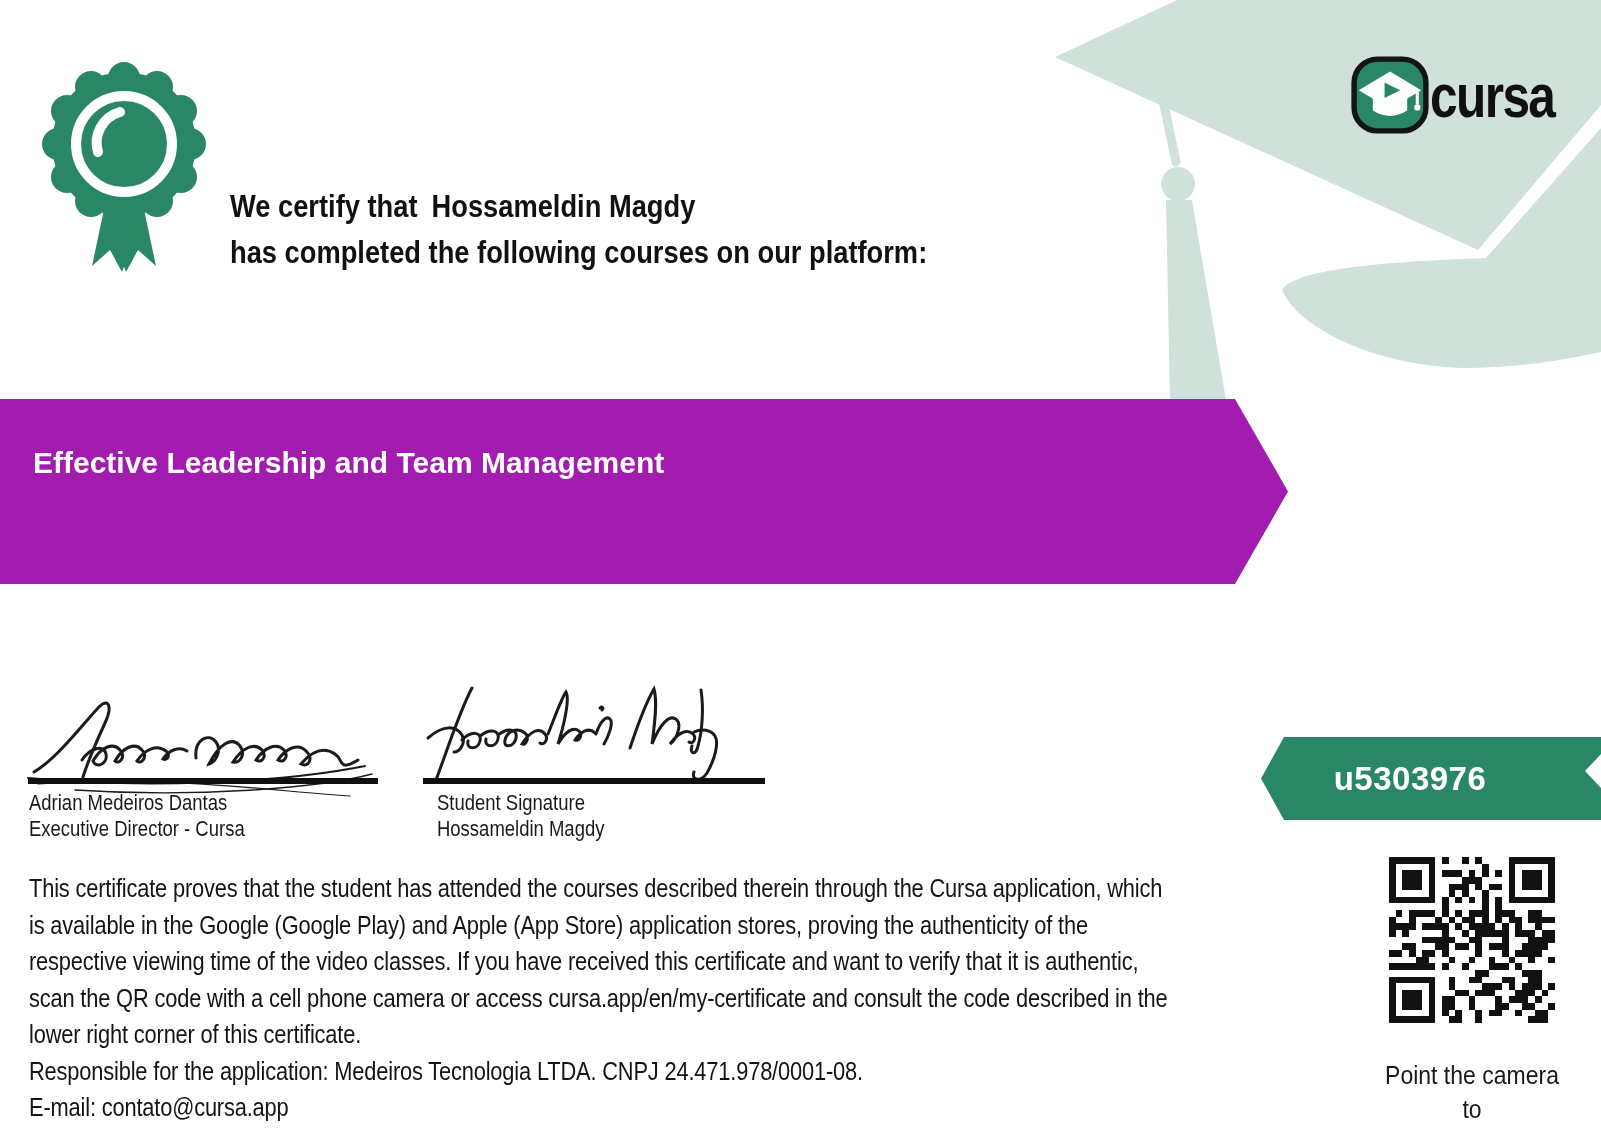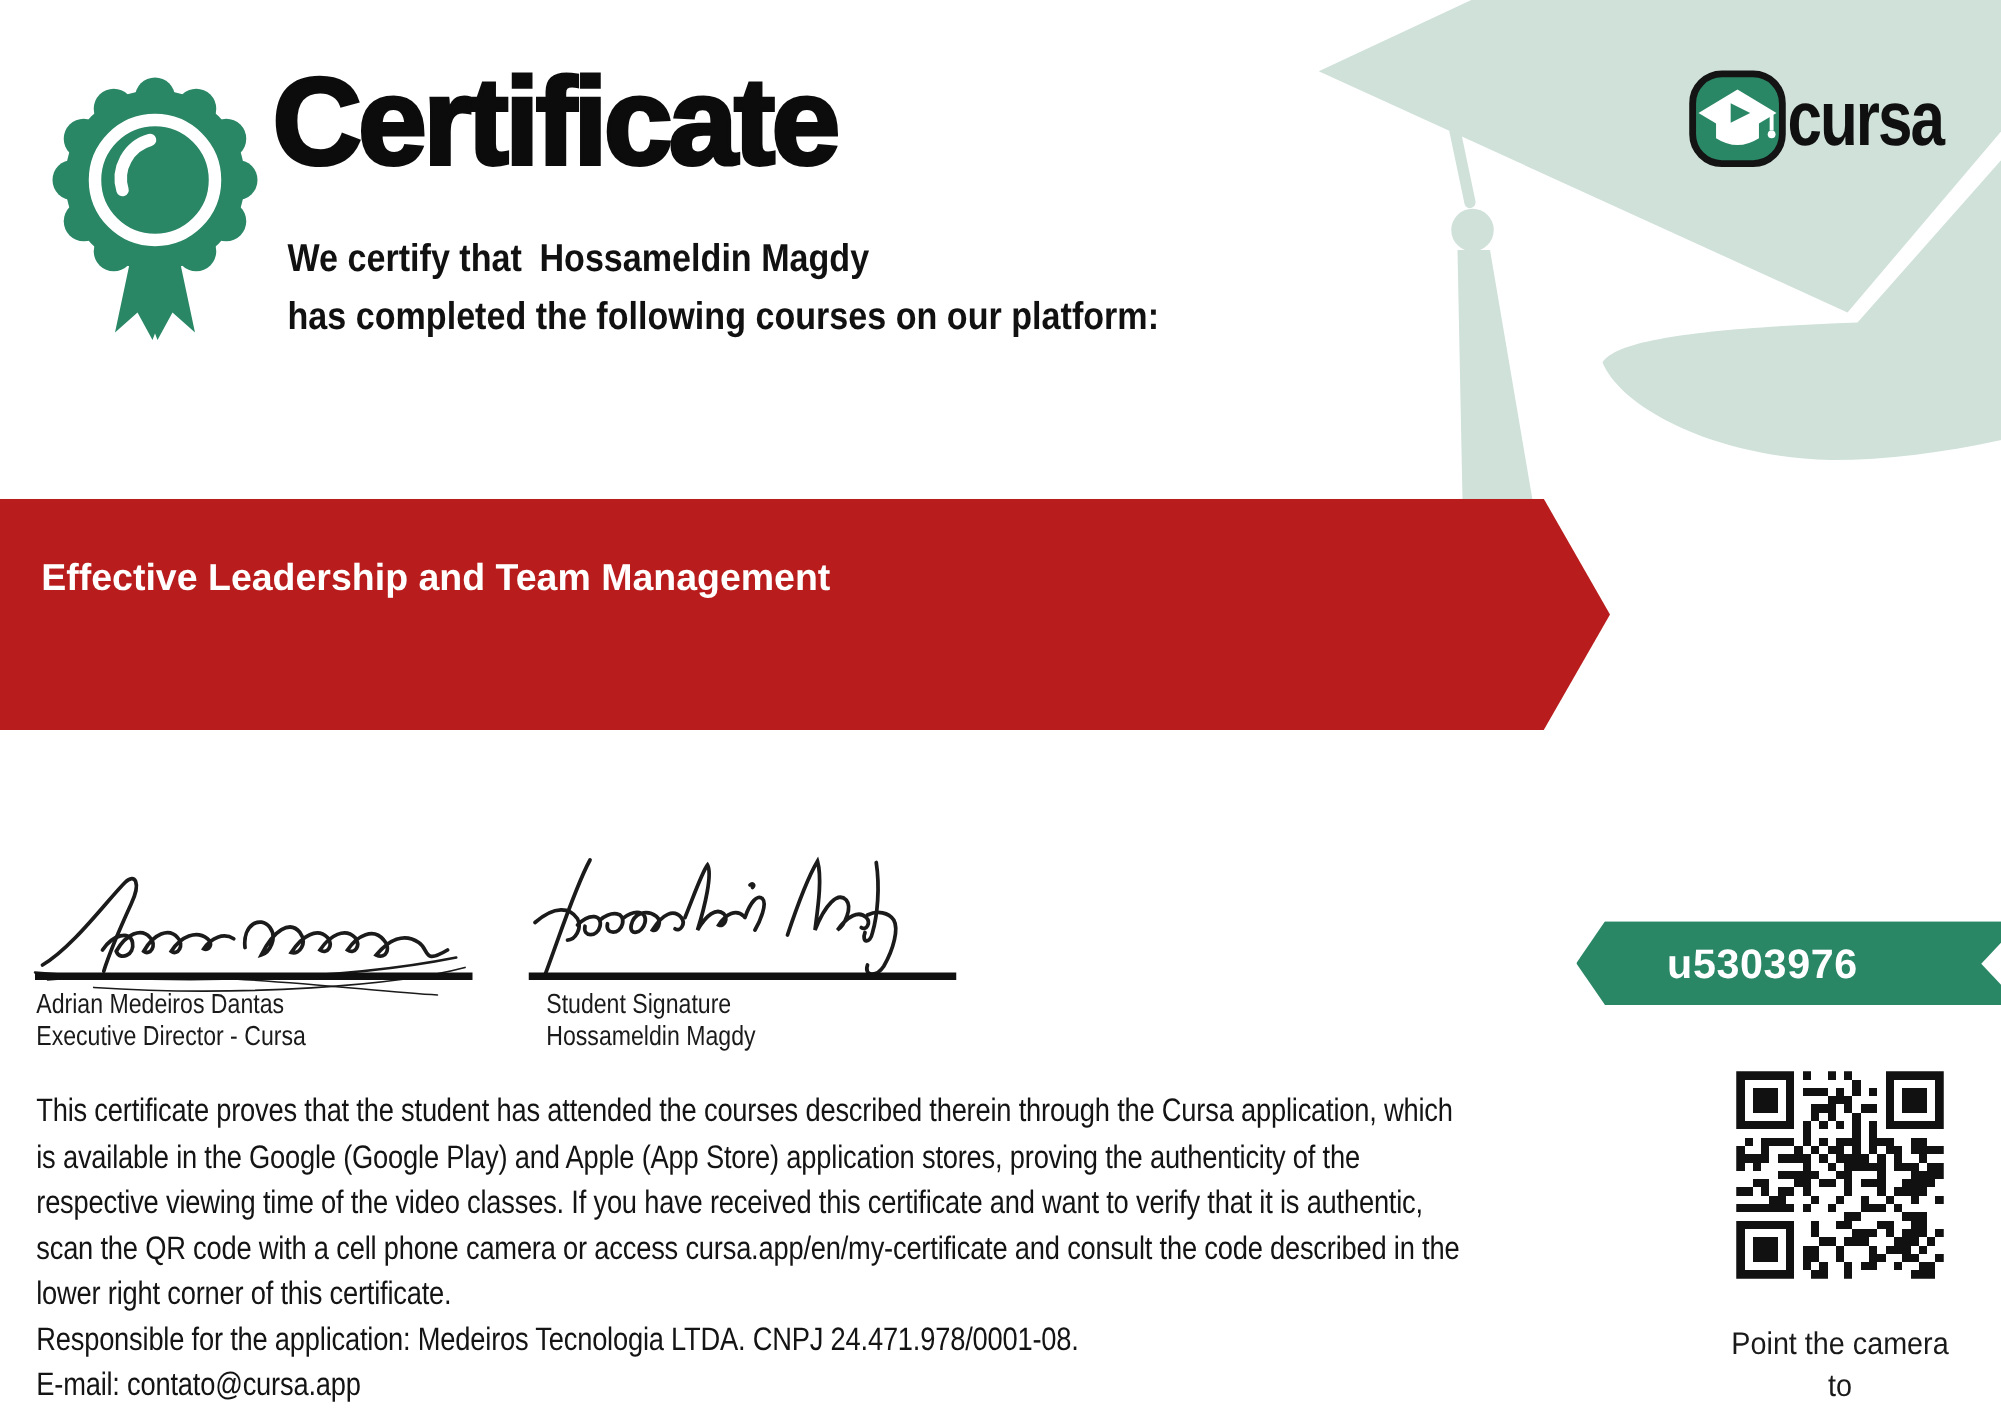--- a/index.html
+++ b/index.html
@@ -15,34 +15,34 @@
   .medal{position:absolute;left:40px;top:52px;width:168px;height:222px;}
   
   .title{position:absolute;left:218px;top:40px;margin:0;font-size:99px;font-weight:bold;
          letter-spacing:-3px;color:#0c0c0c;-webkit-text-stroke:3px #0c0c0c;}
   .certify{position:absolute;left:230px;font-size:31px;font-weight:bold;color:#111;
            transform:scaleX(.88);transform-origin:0 0;white-space:nowrap;}
   .certify .nm{margin-left:16px;}
   .certify.l1{top:189px;}
   .certify.l2{top:235px;}
   
-  .banner{position:absolute;left:0;top:399px;width:1601px;height:185px;background:#b91c1c;
+  .banner{position:absolute;left:0;top:399px;width:1601px;height:185px;background:#a21caf;
           clip-path:polygon(0 0,1235px 0,1288px 50%,1235px 100%,0 100%);color:#fff;}
   .course-title{position:absolute;left:33px;top:47px;font-size:30px;font-weight:bold;white-space:nowrap;}
   .course-meta{position:absolute;left:33px;top:99px;font-size:25px;font-weight:bold;white-space:nowrap;}
   
   .sig-svg{position:absolute;}
   .sig-line{position:absolute;top:778px;height:6px;background:#101010;}
   .sig-line.l{left:28px;width:350px;}
   .sig-line.r{left:423px;width:342px;}
   .sig-label{position:absolute;top:790px;font-size:22px;line-height:26px;color:#1a1a1a;
              transform:scaleX(.84);transform-origin:0 0;white-space:nowrap;}
   .sig-label.l{left:29px;} .sig-label.r{left:437px;}
   
-  .badge{position:absolute;left:1261px;top:737px;width:340px;height:67px;background:#2a8766;
+  .badge{position:absolute;left:1261px;top:737px;width:340px;height:83px;background:#2a8766;
          clip-path:polygon(0 50%,23px 0,100% 0,100% 100%,23px 100%);
          display:flex;align-items:center;justify-content:center;padding-right:42px;box-sizing:border-box;}
   .badge span{color:#fff;font-size:33px;font-weight:bold;letter-spacing:.5px;}
   .badge-notch{position:absolute;left:1585px;top:754px;width:0;height:0;
                border-top:17px solid transparent;border-bottom:17px solid transparent;
                border-right:16px solid #fff;}
   
   .footer-text{position:absolute;left:29px;top:870px;width:1560px;font-size:26px;line-height:36.5px;
                color:#141414;white-space:pre-line;transform:scaleX(.84);transform-origin:0 0;
                letter-spacing:-.2px;}
@@ -93,21 +93,20 @@
   <svg class="brand-icon" viewBox="0 0 100 100" aria-hidden="true">
     <rect x="4" y="4" width="92" height="92" rx="30" fill="#2a8766" stroke="#141414" stroke-width="7"></rect>
     <polygon points="50,20 90,44 50,68 10,44" fill="#ffffff"></polygon>
     <polygon points="43,34 63,44 43,54" fill="#2a8766"></polygon>
     <path d="M28,52 L28,70 Q50,84 72,70 L72,52 L50,65 Z" fill="#ffffff"></path>
     <path d="M85,46 L85,62" stroke="#ffffff" stroke-width="4"></path>
     <circle cx="85" cy="66" r="4" fill="#ffffff"></circle>
   </svg>
   <div class="brand-text">cursa</div>
 
-  <h1 class="title">Certificate</h1>
   <div class="certify l1">
     <span>We certify that</span><span class="nm">Hossameldin Magdy</span>
   </div>
   <div class="certify l2">has completed the following courses on our platform:</div>
 
   <div class="banner">
     <div class="course-title">Effective Leadership and Team Management</div>
   </div>
 
   <svg class="sig-svg" style="left:20px;top:698px;width:360px;height:105px;" viewBox="0 0 360 105" aria-hidden="true">

